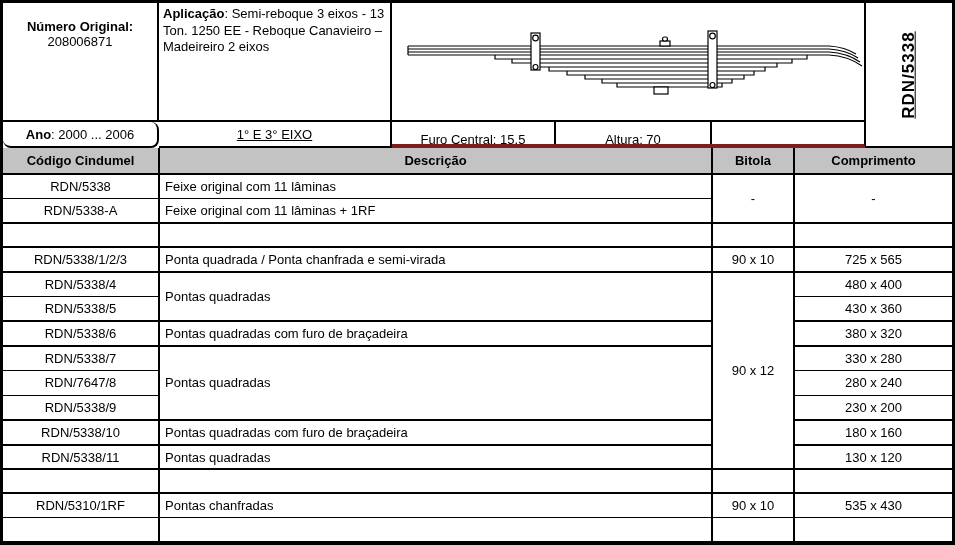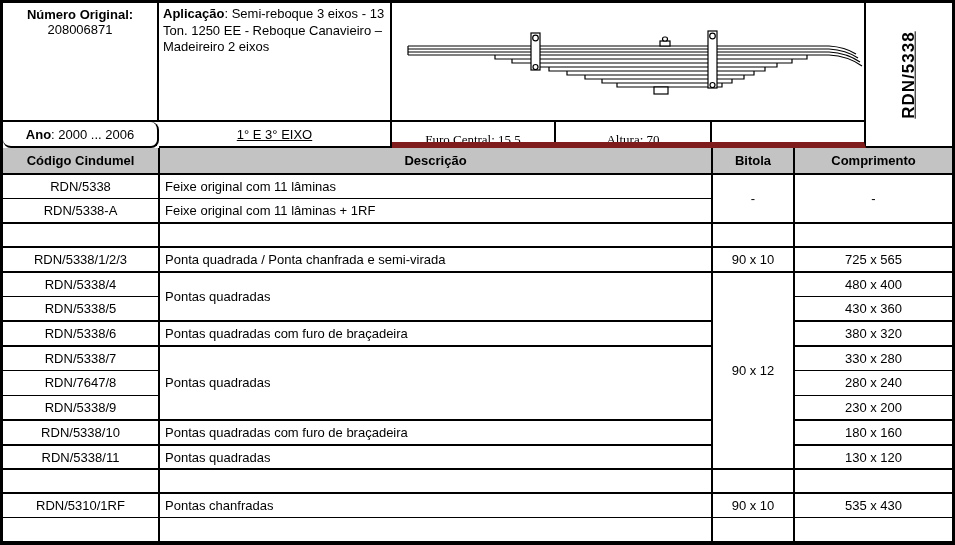--- a/index.html
+++ b/index.html
@@ -14,21 +14,21 @@
     overflow:hidden;
   }
   
   .top{
     display:grid;
     grid-template-columns:156px 233px 474px 86px;
     grid-template-rows:119px 26px;
     width:949px;height:145px;
   }
   .cell{box-sizing:border-box;border-right:2px solid #000;border-bottom:2px solid #000;overflow:hidden;}
-  .numero{grid-column:1;grid-row:1;text-align:center;padding-top:4px;}
+  .numero{grid-column:1;grid-row:1;text-align:center;padding-top:16px;}
   .numero .lbl{font-weight:bold;}
   .aplicacao{grid-column:2;grid-row:1;padding:3px 4px;line-height:1.28;}
   .aplicacao .lbl{font-weight:bold;}
   .drawing{grid-column:3;grid-row:1;}
   .codecell{
     grid-column:4;grid-row:1 / span 2;border-right:none;
     display:flex;align-items:center;justify-content:center;
   }
   .codecell .vtext{
     transform:rotate(-90deg);
@@ -138,21 +138,21 @@
 
     <div class="cell ano">
       <span class="lbl">Ano</span>
         <span>: 2000 ... 2006</span>
     </div>
 
     <div class="cell eixo">
       <span>1° E 3° EIXO</span>
     </div>
 
-    <div class="cell specs" style="border-bottom:6px solid #7f1d1d;font-family:Liberation Serif, serif;">
+    <div class="cell specs" style="border-bottom:4px solid #7f1d1d;">
       <div class="spec">Furo Central: 15,5</div>
       <div class="spec">Altura: 70</div>
       <div class="spec">Apoios: 530 x 425</div>
     </div>
   </div>
 
   <table class="parts">
     <colgroup>
         <col class="c-codigo">
         <col class="c-desc">

